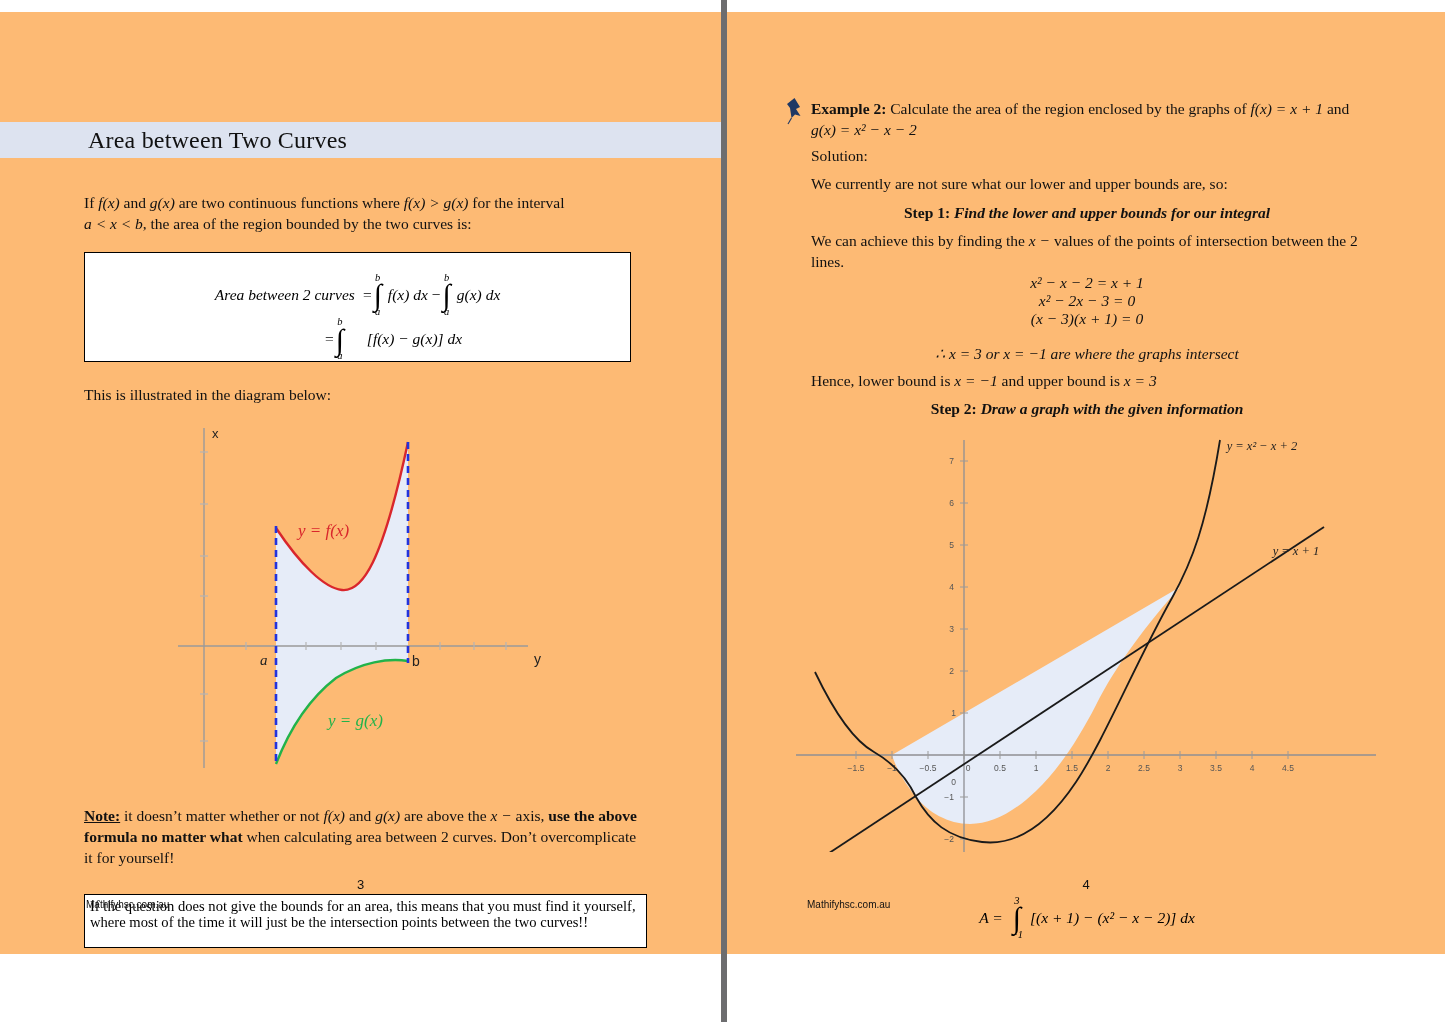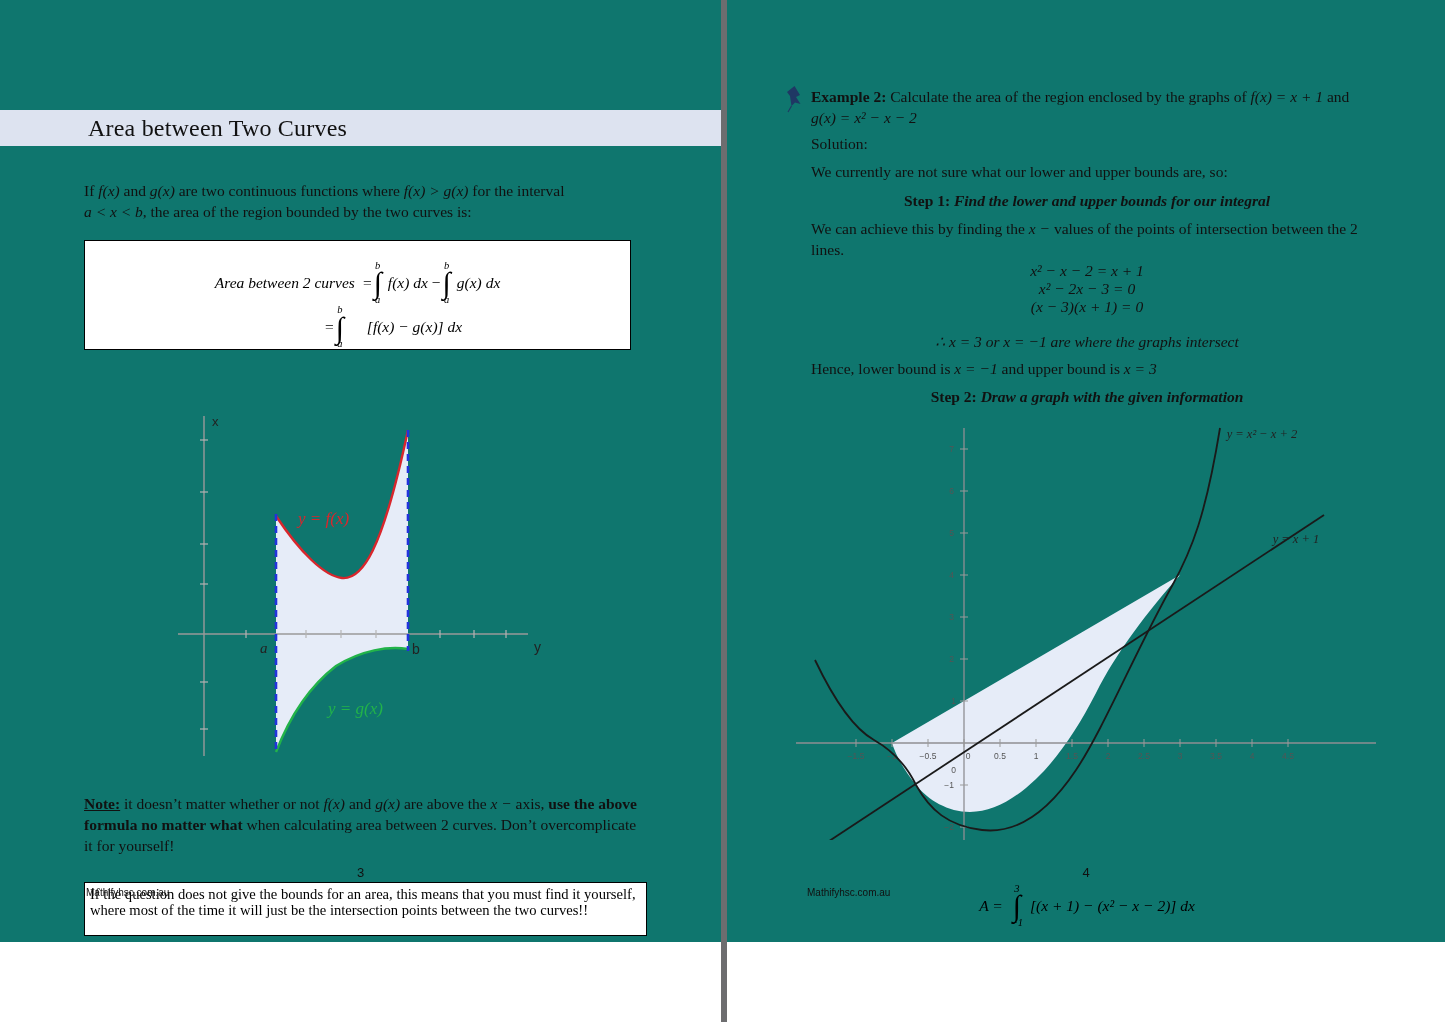--- a/index.html
+++ b/index.html
@@ -6,21 +6,21 @@
     margin: 0; padding: 0;
     background: #ffffff;
   }
   body {
     width: 1445px; height: 1022px;
     position: relative;
     overflow: hidden;
     font-family: "Liberation Serif", serif;
     color: #000;
   }
-  .page { position: absolute; top: 0; height: 942px; background: #0f766e; }
+  .page { position: absolute; top: 12px; height: 942px; background: #fdba74; }
   #page-left  { left: 0;   width: 721px; }
   #page-right { left: 727px; width: 718px; }
 
   #spine {
     position: absolute; left: 721px; top: 0;
     width: 6px; height: 1022px;
     background: #6d6d6f;
   }
 
   
@@ -148,20 +148,21 @@
         <span class="intg">
           <span class="lim">b</span>
           <span class="sym">∫</span>
           <span class="lim">a</span>
         </span>
         <span class="mi" style="margin-left:21px;">[f(x) − g(x)] dx</span>
       </div>
     </div>
   </div>
 
+  <div class="para" style="left:84px; top:372px; width:500px;">This is illustrated in the diagram below:</div>
 
   <svg id="diagram-left" viewBox="0 0 380 370">
 
     <path d="M100,112 C124,148 148,172 166,174 C186,176 206,148 232,26 L232,245 C212,242 186,246 160,262 C134,282 114,312 100,348 Z" fill="#e6ecf8" stroke="none"></path>
 
     <line x1="28" y1="12" x2="28" y2="352" stroke="#9a9a9a" stroke-width="1.4"></line>
 
     <line x1="2" y1="230" x2="352" y2="230" stroke="#9a9a9a" stroke-width="1.4"></line>
 
     <g stroke="#b5b5b5" stroke-width="1.2">

